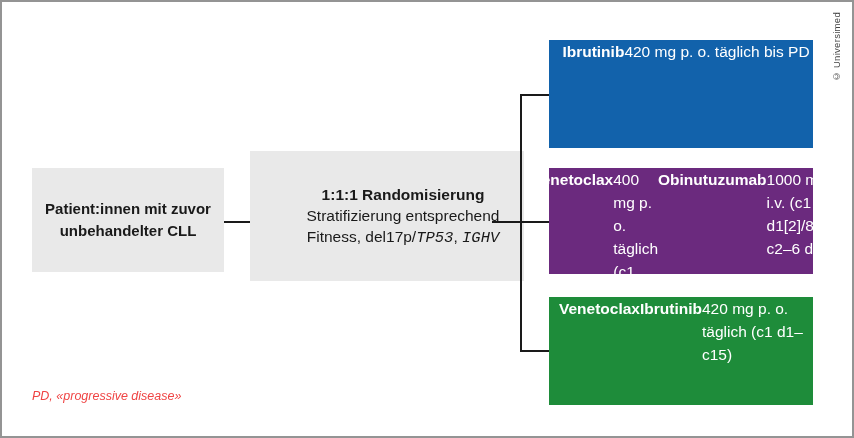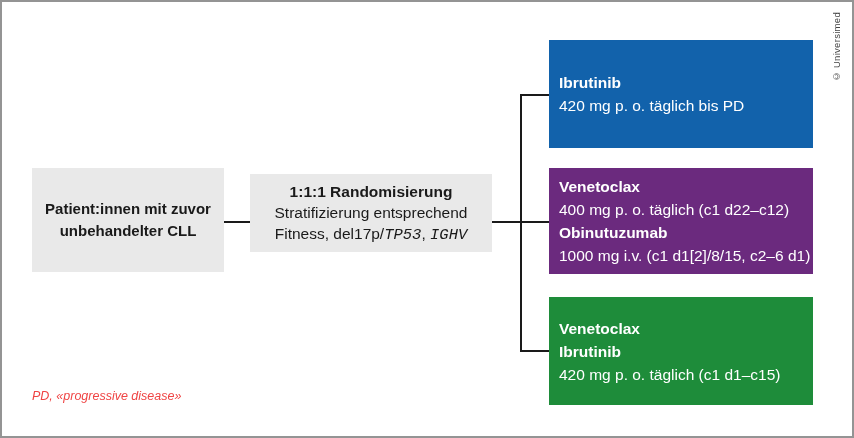--- a/index.html
+++ b/index.html
@@ -7,30 +7,30 @@
   .canvas{
     position:relative;width:854px;height:438px;background:#ffffff;
     border:2px solid #949494;box-sizing:border-box;overflow:hidden;
   }
   .graybox{
     position:absolute;background:#e9e9e9;display:flex;flex-direction:column;
     justify-content:center;align-items:center;text-align:center;color:#1a1a1a;
   }
   .patient-box{left:30px;top:166px;width:192px;height:104px;
     font-weight:bold;font-size:15px;line-height:22px;}
-  .rand-box{left:248px;top:172px;width:242px;height:78px;
-    font-size:15.5px;line-height:21px;}
+  .rand-box{left:248px;top:149px;width:242px;height:130px;
+    font-size:15.5px;line-height:21px;padding-left:32px;}
   .rand-box .b{font-weight:bold;}
   .it{font-style:italic;font-family:Liberation Mono, monospace;}
   .line{position:absolute;background:#1a1a1a;}
   .hline{height:2px;}
   .vline{width:2px;}
   .arm{
     position:absolute;left:547px;width:264px;color:#ffffff;
-    display:flex;flex-direction:column;justify-content:center;
+    display:flex;justify-content:center;
     padding-left:10px;box-sizing:border-box;font-size:15.5px;line-height:23px;
   }
   .arm-1{top:38px;height:108px;}
   .arm-2{top:166px;height:106px;}
   .arm-3{top:295px;height:108px;}
   .drug-name{font-weight:bold;}
   .footnote{
     position:absolute;left:30px;top:387px;font-style:italic;
     font-size:12.5px;color:#ef4444;
   }

